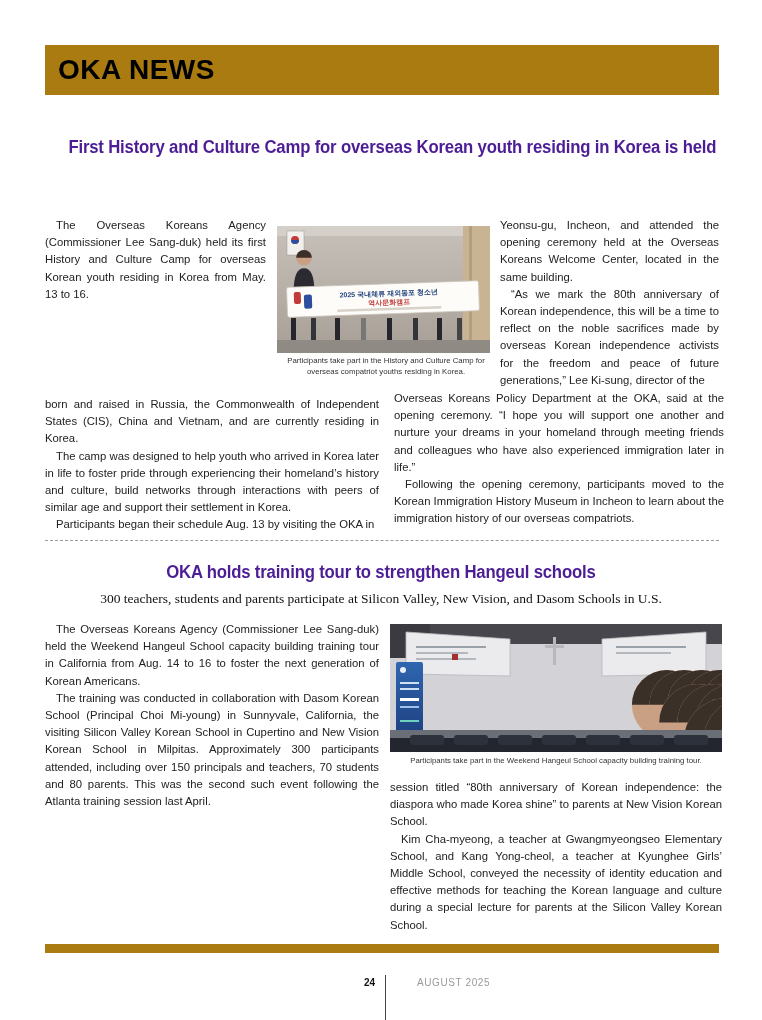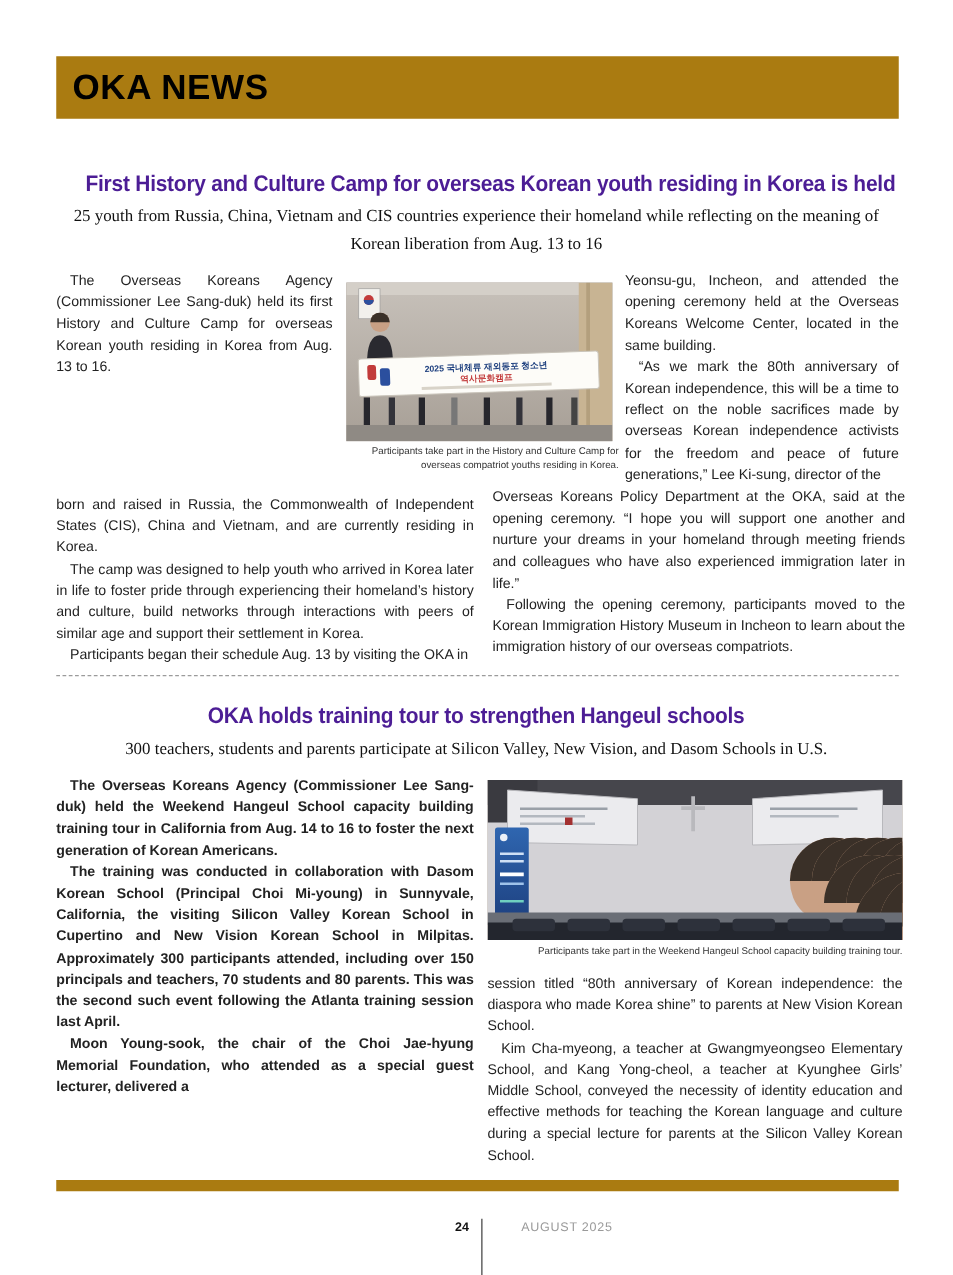--- a/index.html
+++ b/index.html
@@ -19,21 +19,21 @@
   .subhead{width:656px;text-align:center;font-family:"Liberation Serif","DejaVu Serif",serif;
            font-size:13.5px;line-height:22px;color:#111;}
 
   
   .col{font-size:11.3px;line-height:17.2px;text-align:justify;color:#222;}
   .col p{margin:0;}
   .col p.ind{text-indent:11px;}
 
   
   .photo{overflow:hidden;background:#b0a89f;}
-  .caption{font-size:7.8px;line-height:10.5px;color:#333;text-align:right;}
+  .caption{font-size:7.8px;line-height:10.5px;color:#333;text-align:center;}
 
   
   .dashes{border-top:1.5px dashed #9b9b9b;width:674px;height:0;}
 
   
   .footbar{left:45px;top:944px;width:674px;height:9px;background:#aa7b11;}
   .pageno{font-size:10px;font-weight:bold;color:#111;}
   .issue{font-size:10px;color:#9a9a9a;letter-spacing:.6px;margin-left:24px;}
   .vrule{width:1px;background:#444;}
 </style>
@@ -42,24 +42,23 @@
 
 <div class="page">
 
   <div class="abs banner">
     <div class="banner-title">OKA NEWS</div>
   </div>
 
   <div class="abs headline" style="left:44px;top:137px;">
     <span class="hl-inner">First History and Culture Camp for overseas Korean youth residing in Korea is held</span>
   </div>
-  <div class="abs subhead" style="left:53px;top:162px;">25 youth from Russia, China, Vietnam and CIS countries experience their homeland while reflecting on the meaning of Korean liberation from Aug. 13 to 16</div>
 
   <div class="abs col" style="left:45px;top:217px;width:221px;">
-    <p class="ind">The Overseas Koreans Agency (Commissioner Lee Sang-duk) held its first History and Culture Camp for overseas Korean youth residing in Korea from Aug. 13 to 16.</p>
+    <p class="ind">The Overseas Koreans Agency (Commissioner Lee Sang-duk) held its first History and Culture Camp for overseas Korean youth residing in Korea from May. 13 to 16.</p>
   </div>
 
   <div class="abs photo" style="left:277px;top:226px;width:213px;height:127px;">
     <svg width="213" height="127" viewBox="0 0 213 127">
       <defs>
         <symbol id="person" viewBox="0 0 10 16">
           <circle cx="5" cy="3" r="3" fill="#c9a084"></circle>
           <path d="M2 3 a3 3 0 0 1 6 0 l-6 0 z" fill="#3a3028"></path>
           <path d="M1 16 Q1 7 5 7 Q9 7 9 16 Z"></path>
         </symbol>
@@ -140,24 +139,23 @@
     <p class="ind">Following the opening ceremony, participants moved to the Korean Immigration History Museum in Incheon to learn about the immigration history of our overseas compatriots.</p>
   </div>
 
   <div class="abs dashes" style="left:45px;top:540px;"></div>
 
   <div class="abs headline" style="left:44px;top:562px;">
     <span class="hl-inner">OKA holds training tour to strengthen Hangeul schools</span>
   </div>
   <div class="abs subhead" style="left:53px;top:588px;">300 teachers, students and parents participate at Silicon Valley, New Vision, and Dasom Schools in U.S.</div>
 
-  <div class="abs col" style="left:45px;top:621px;width:334px;font-weight:bold;">
+  <div class="abs col" style="left:45px;top:621px;width:334px;">
     <p class="ind">The Overseas Koreans Agency (Commissioner Lee Sang-duk) held the Weekend Hangeul School capacity building training tour in California from Aug. 14 to 16 to foster the next generation of Korean Americans.</p>
     <p class="ind">The training was conducted in collaboration with Dasom Korean School (Principal Choi Mi-young) in Sunnyvale, California, the visiting Silicon Valley Korean School in Cupertino and New Vision Korean School in Milpitas. Approximately 300 participants attended, including over 150 principals and teachers, 70 students and 80 parents. This was the second such event following the Atlanta training session last April.</p>
-    <p class="ind">Moon Young-sook, the chair of the Choi Jae-hyung Memorial Foundation, who attended as a special guest lecturer, delivered a</p>
   </div>
 
   <div class="abs photo" style="left:390px;top:624px;width:332px;height:128px;">
     <svg width="332" height="128" viewBox="0 0 332 128">
       <rect width="332" height="128" fill="#d3d2d6"></rect>
       <rect x="0" y="0" width="332" height="20" fill="#46464c"></rect>
       <rect x="0" y="0" width="40" height="34" fill="#3a3a40"></rect>
       <g>
         <polygon points="16,8 120,15 120,52 16,50" fill="#ebebee" stroke="#b8b8bc" stroke-width="0.8"></polygon>
         <rect x="26" y="22" width="70" height="2" fill="#9aa0a8"></rect>

